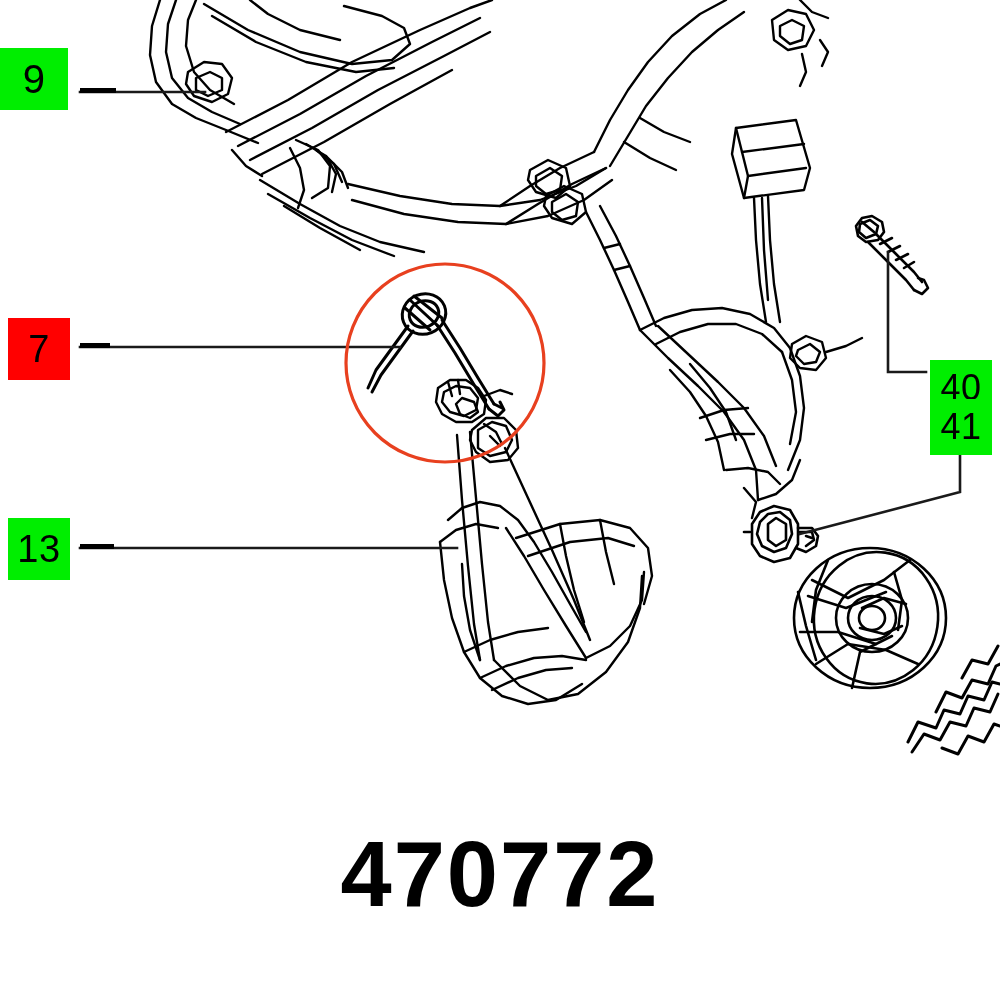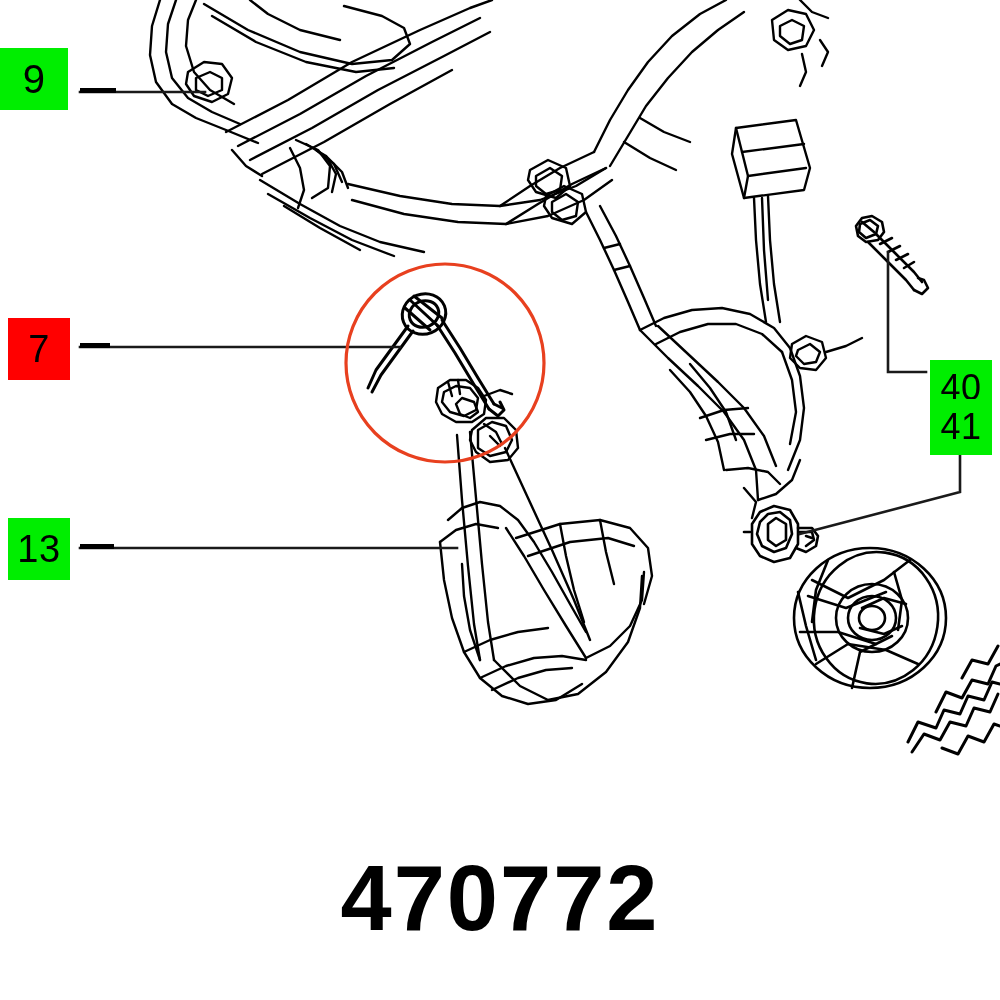--- a/index.html
+++ b/index.html
@@ -283,17 +283,17 @@
   </div>
 
   <div class="callout-box" style="left:930px; top:340px; width:62px; height:56px; background:#00ee00;margin-top:20px;">
     <span class="callout-label" style="font-size:36px;">40</span>
   </div>
 
   <div class="callout-box" style="left:930px; top:399px; width:62px; height:56px; background:#00ee00;">
     <span class="callout-label" style="font-size:36px;">41</span>
   </div>
 
-  <div id="part-number" style="top:822px; font-size:92px;margin-top:24px;">
+  <div id="part-number" style="top:822px; font-size:92px;">
     <span>470772</span>
   </div>
 
 </div>
 
 </body></html>

